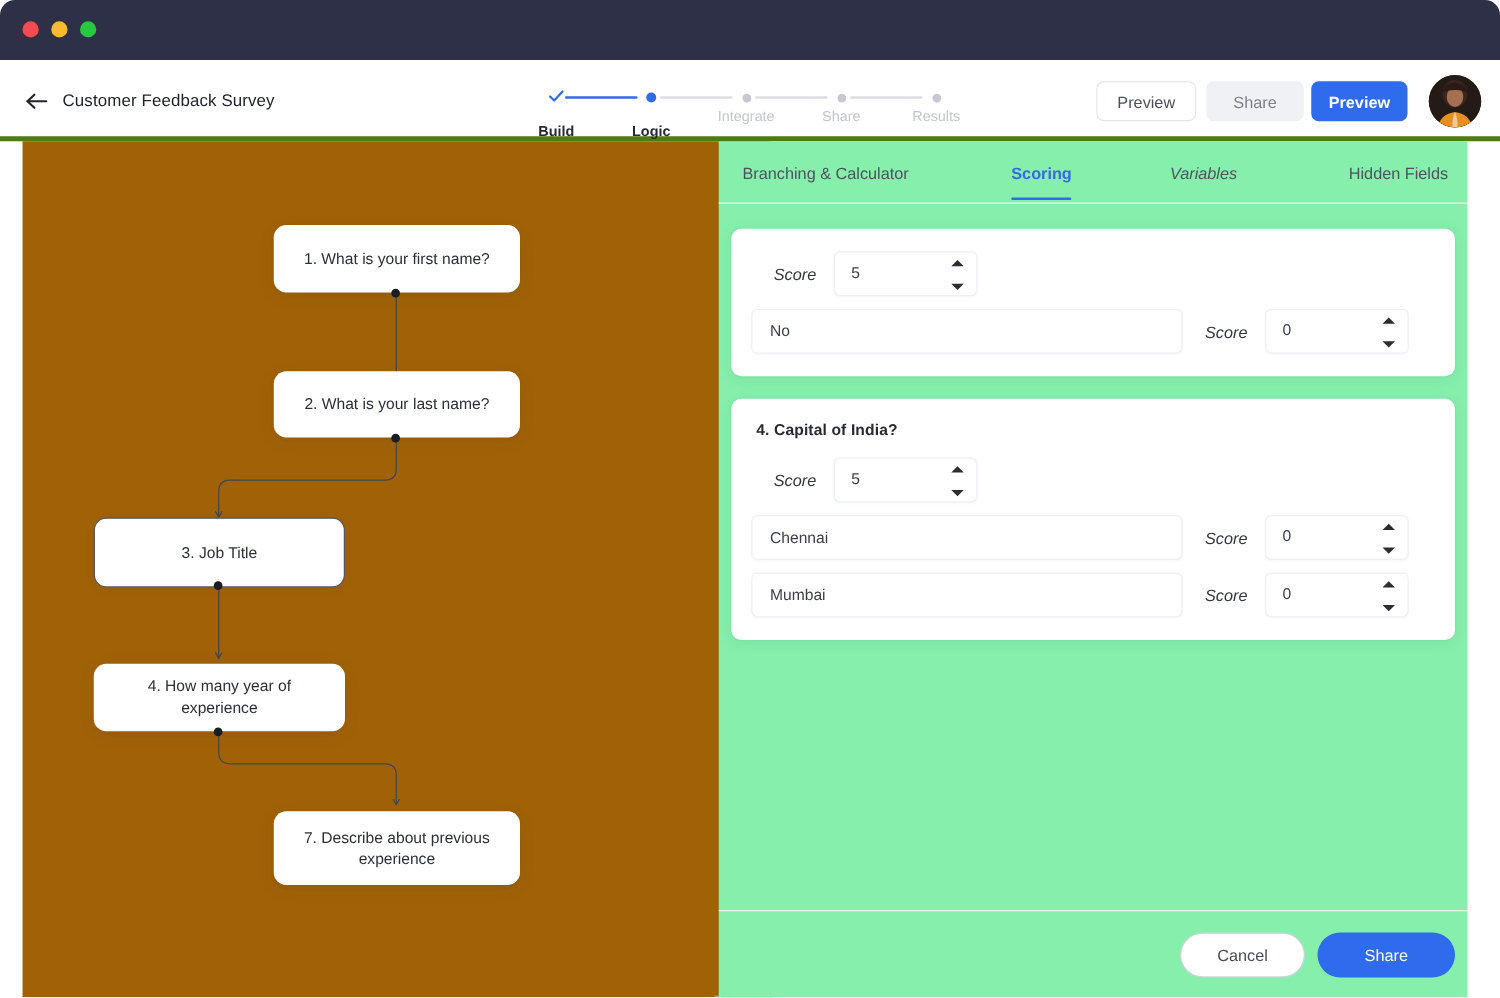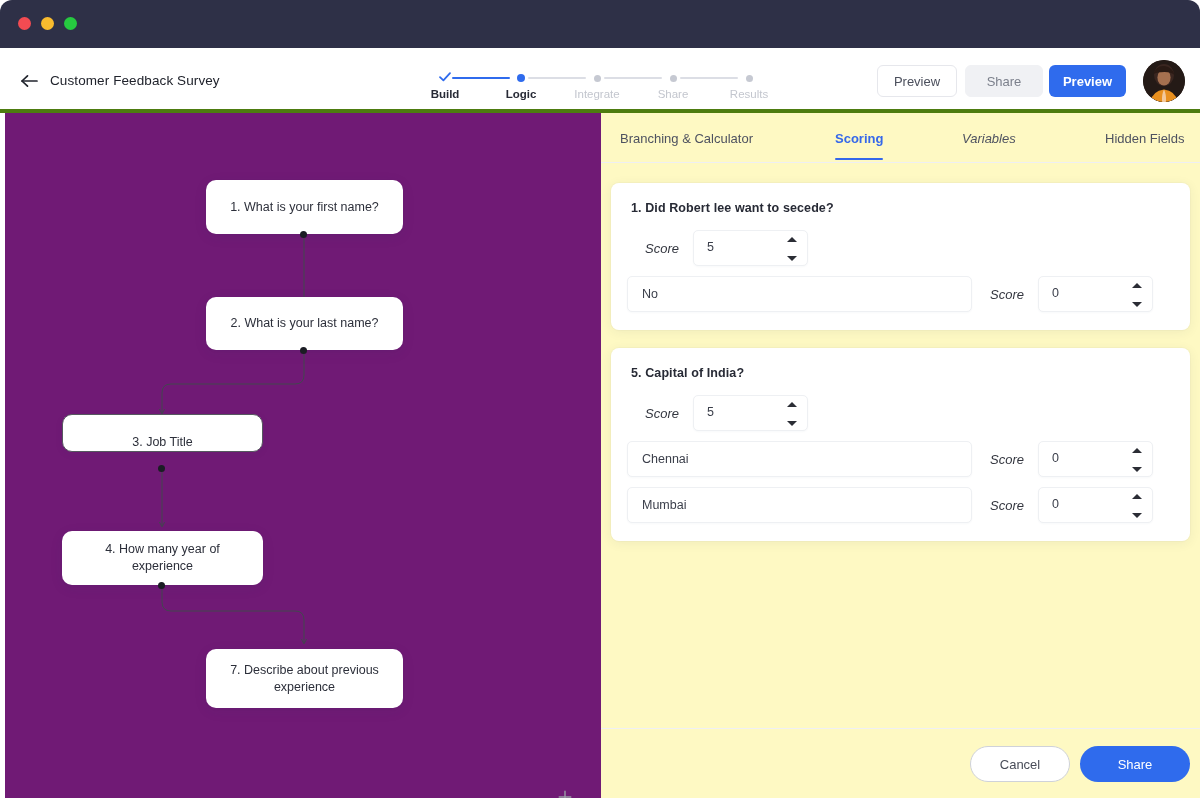--- a/index.html
+++ b/index.html
@@ -76,21 +76,21 @@
   .step-line {
     position: absolute; top: 6px; height: 2px; background: #dcdee5;
     border-radius: 2px;
   }
   .step-line.filled { background: #2f6bed; }
   .step-label {
     position: absolute; top: 24px;
     font-size: 11.5px; transform: translateX(-50%);
     white-space: nowrap;
   }
-  .step-label.on { color: #272a35; font-weight: 700; }
+  .step-label.on { color: #272a35; font-weight: 700; margin-top: 12px; }
   .step-label.off { color: #c3c6ce; }
 
   
   .btn {
     border: none; cursor: pointer;
     font-family: "Liberation Sans", sans-serif;
     font-size: 13px;
   }
   .btn-preview {
     position: absolute; right: 243px; top: 17px;
@@ -112,23 +112,23 @@
   }
   .avatar {
     position: absolute; right: 15px; top: 12px;
     width: 42px; height: 42px; border-radius: 50%;
     overflow: hidden; background: #2a1f1b;
     cursor: pointer;
   }
 
   
   .canvas {
-    position: absolute; top: 113px; left: 5px;
+    position: absolute; top: 113px; left: 18px;
     width: 600px; height: 685px;
-    background: #701a75;
+    background: #a16207;
     border-right: 1px solid #eceef2;
     overflow: hidden;
   }
   .edges { position: absolute; top: 0; left: 0; width: 600px; height: 685px; }
   .node {
     position: absolute;
     background: #ffffff;
     border-radius: 10px;
     box-shadow: 0 3px 14px rgba(40,50,90,.075), 0 1px 3px rgba(40,50,90,.05);
     display: flex; align-items: center; justify-content: center;
@@ -154,23 +154,23 @@
     display: flex; flex-direction: column; align-items: center; gap: 16px;
   }
   .zc-btn {
     width: 24px; height: 24px;
     display: flex; align-items: center; justify-content: center;
     cursor: pointer; color: #9a9da6;
   }
 
   
   .panel {
-    position: absolute; top: 113px; left: 601px;
+    position: absolute; top: 113px; left: 575px;
     width: 599px; height: 685px;
-    background: #fef9c3;
+    background: #86efac;
   }
   .tabs {
     position: absolute; top: 0; left: 0;
     width: 599px; height: 50px;
     border-bottom: 1px solid #eeeff3;
   }
   .tab {
     position: absolute; top: 18px;
     font-size: 13px; color: #4e5260;
     cursor: pointer; white-space: nowrap;
@@ -368,21 +368,21 @@
     <div class="node" style="left:201px; top:67px; width:197px; height:54px;">
       <span>1. What is your first name?</span>
     </div>
     <div class="port" style="left:295px; top:118px;"></div>
 
     <div class="node" style="left:201px; top:184px; width:197px; height:53px;">
       <span>2. What is your last name?</span>
     </div>
     <div class="port" style="left:295px; top:234px;"></div>
 
-    <div class="node selected" style="left:57px; top:301px; width:201px; height:38px;align-items:flex-end;">
+    <div class="node selected" style="left:57px; top:301px; width:201px; height:56px;">
       <span>3. Job Title</span>
     </div>
     <div class="port" style="left:153px; top:352px;"></div>
 
     <div class="node" style="left:57px; top:418px; width:201px; height:54px;justify-content:flex-end;">
       <span>4. How many year of experience</span>
     </div>
     <div class="port" style="left:153px; top:469px;"></div>
 
     <div class="node" style="left:201px; top:536px; width:197px; height:59px;">
@@ -404,21 +404,20 @@
     <div class="tabs">
       <div class="tab" style="left:19px;">Branching &amp; Calculator</div>
       <div class="tab active" style="left:234px;font-weight:bold;">Scoring</div>
       <div class="tab" style="left:361px;font-style:italic;">Variables</div>
       <div class="tab" style="left:504px;">Hidden Fields</div>
     </div>
 
     <div class="panel-body">
 
       <div class="score-card">
-        <div class="q-title">1. Did Robert lee want to secede?</div>
 
         <div class="opt-row">
           <div class="score-label">Score</div>
           <div class="num-wrap">
             <span class="num-val">5</span>
             <span class="spin">
               <span class="tri up"></span>
               <span class="tri down"></span>
             </span>
           </div>
@@ -431,21 +430,21 @@
             <span class="num-val">0</span>
             <span class="spin">
               <span class="tri up"></span>
               <span class="tri down"></span>
             </span>
           </div>
         </div>
       </div>
 
       <div class="score-card">
-        <div class="q-title">5. Capital of India?</div>
+        <div class="q-title">4. Capital of India?</div>
 
         <div class="opt-row">
           <div class="score-label">Score</div>
           <div class="num-wrap">
             <span class="num-val">5</span>
             <span class="spin">
               <span class="tri up"></span>
               <span class="tri down"></span>
             </span>
           </div>

